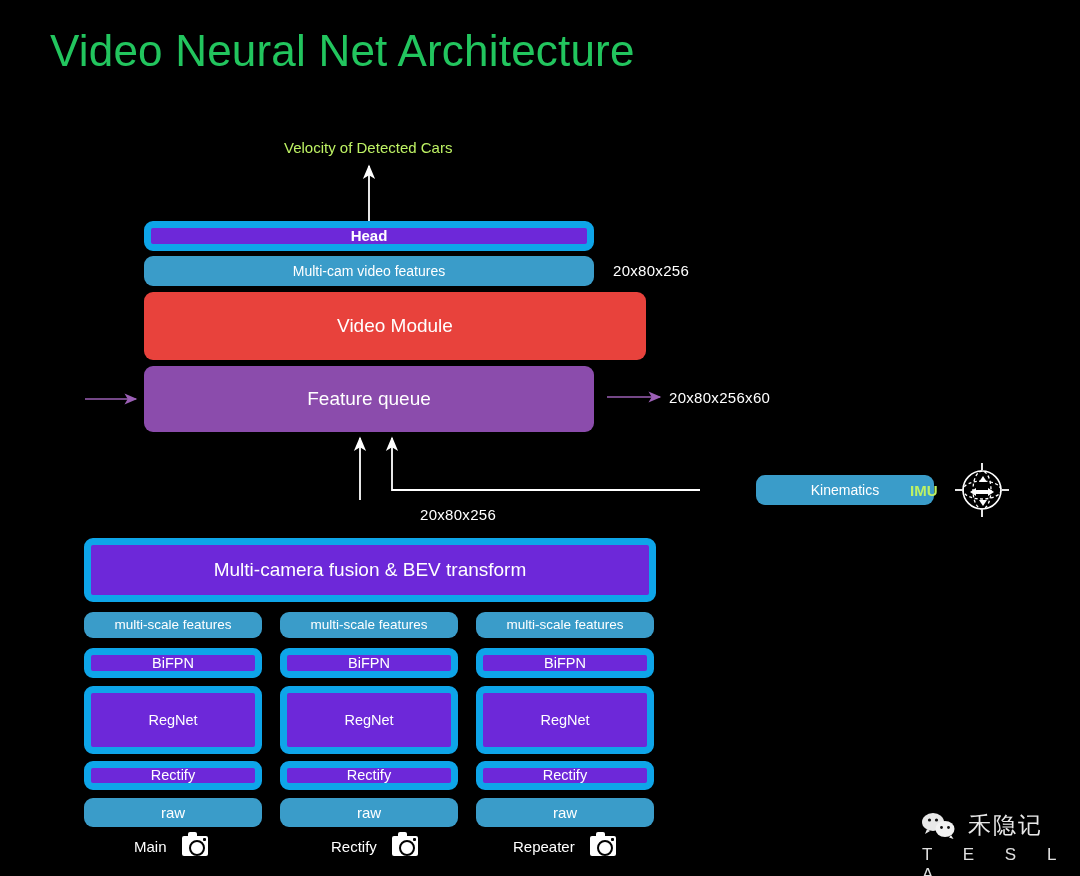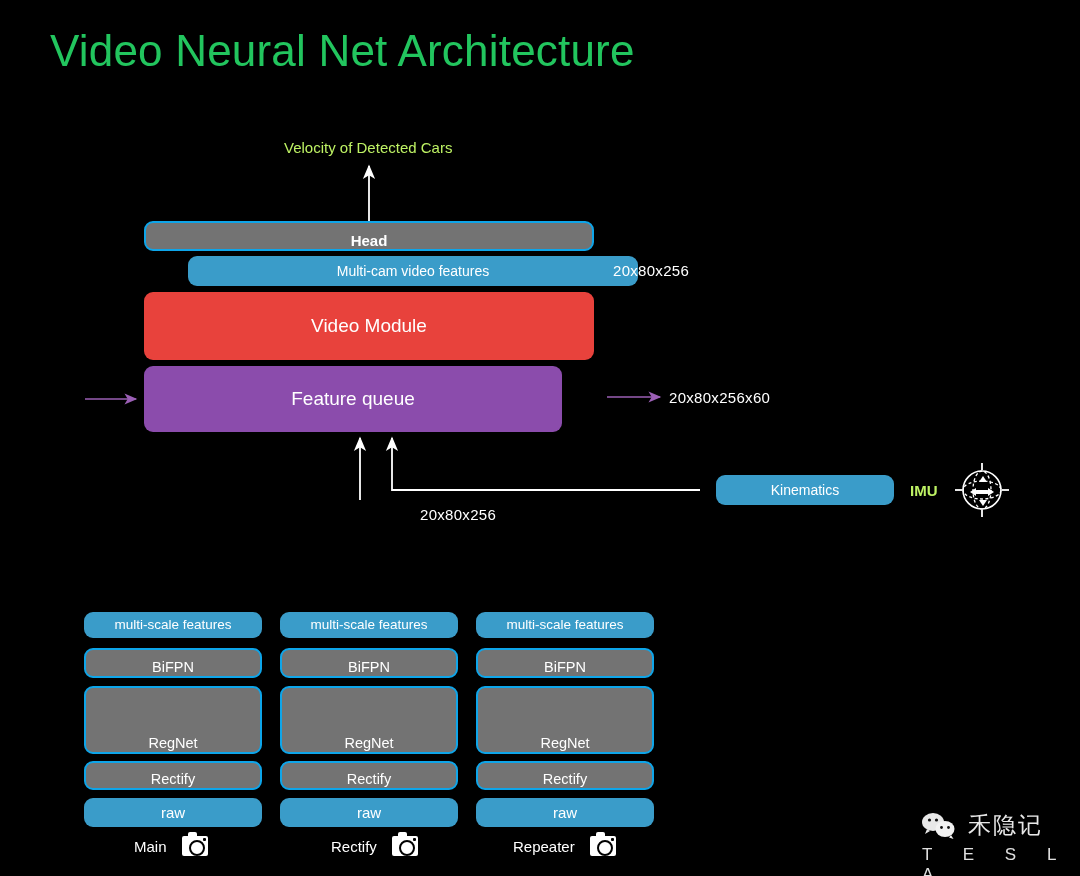--- a/index.html
+++ b/index.html
@@ -20,23 +20,22 @@
   
   .box {
     position: absolute;
     display: flex; align-items: center; justify-content: center;
     text-align: center;
     color: #fff;
     border-radius: 9px;
     line-height: 1.15;
   }
   .box-outline {
-    background: #737373;
-    border: 2px solid #0ea5e9;
-    align-items: flex-end;
+    background: #6d28d9;
+    border: 7px solid #0ea5e9;
   }
   .box-blue  { background: #3a9cc9; }
   .box-red   { background: #e8423c; }
   .box-purple{ background: #8b4cac; }
 
   .lbl {
     position: absolute;
     color: #bef264;
     white-space: nowrap;
   }
@@ -139,41 +138,44 @@
       <rect x="-7" y="0" width="14" height="4" rx="1.5" fill="#ffffff"></rect>
     </g>
   </svg>
 
   <div class="lbl" style="left:284px; top:139px; font-size:15px;">Velocity of Detected Cars</div>
 
   <div class="box box-outline" style="left:144px; top:221px; width:450px; height:30px; font-size:15px; font-weight:bold;">
     <span>Head</span>
   </div>
 
-  <div class="box box-blue" style="left:144px; top:256px; width:450px; height:30px; font-size:14px;margin-left:44px;">
+  <div class="box box-blue" style="left:144px; top:256px; width:450px; height:30px; font-size:14px;">
     <span>Multi-cam video features</span>
   </div>
   <div class="dim" style="left:613px; top:262px;">20x80x256</div>
 
-  <div class="box box-red" style="left:144px; top:292px; width:450px; height:68px; font-size:19px;">
+  <div class="box box-red" style="left:144px; top:292px; width:502px; height:68px; font-size:19px;">
     <span>Video Module</span>
   </div>
 
-  <div class="box box-purple" style="left:144px; top:366px; width:418px; height:66px; font-size:19px;">
+  <div class="box box-purple" style="left:144px; top:366px; width:450px; height:66px; font-size:19px;">
     <span>Feature queue</span>
   </div>
   <div class="dim" style="left:669px; top:389px;">20x80x256x60</div>
 
-  <div class="box box-blue" style="left:716px; top:475px; width:178px; height:30px; font-size:14px;">
+  <div class="box box-blue" style="left:756px; top:475px; width:178px; height:30px; font-size:14px;">
     <span>Kinematics</span>
   </div>
   <div class="lbl" style="left:910px; top:482px; font-size:15px;font-weight:bold;">IMU</div>
 
   <div class="dim" style="left:420px; top:506px;">20x80x256</div>
 
+  <div class="box box-outline" style="left:84px; top:538px; width:572px; height:64px; font-size:19px;">
+    <span>Multi-camera fusion &amp; BEV transform</span>
+  </div>
 
   <div class="box box-blue" style="left:84px; top:612px; width:178px; height:26px; font-size:13.5px;">
     <span>multi-scale features</span>
   </div>
   <div class="box box-outline" style="left:84px; top:648px; width:178px; height:30px; font-size:14.5px;">
     <span>BiFPN</span>
   </div>
   <div class="box box-outline" style="left:84px; top:686px; width:178px; height:68px; font-size:14.5px;">
     <span>RegNet</span>
   </div>

